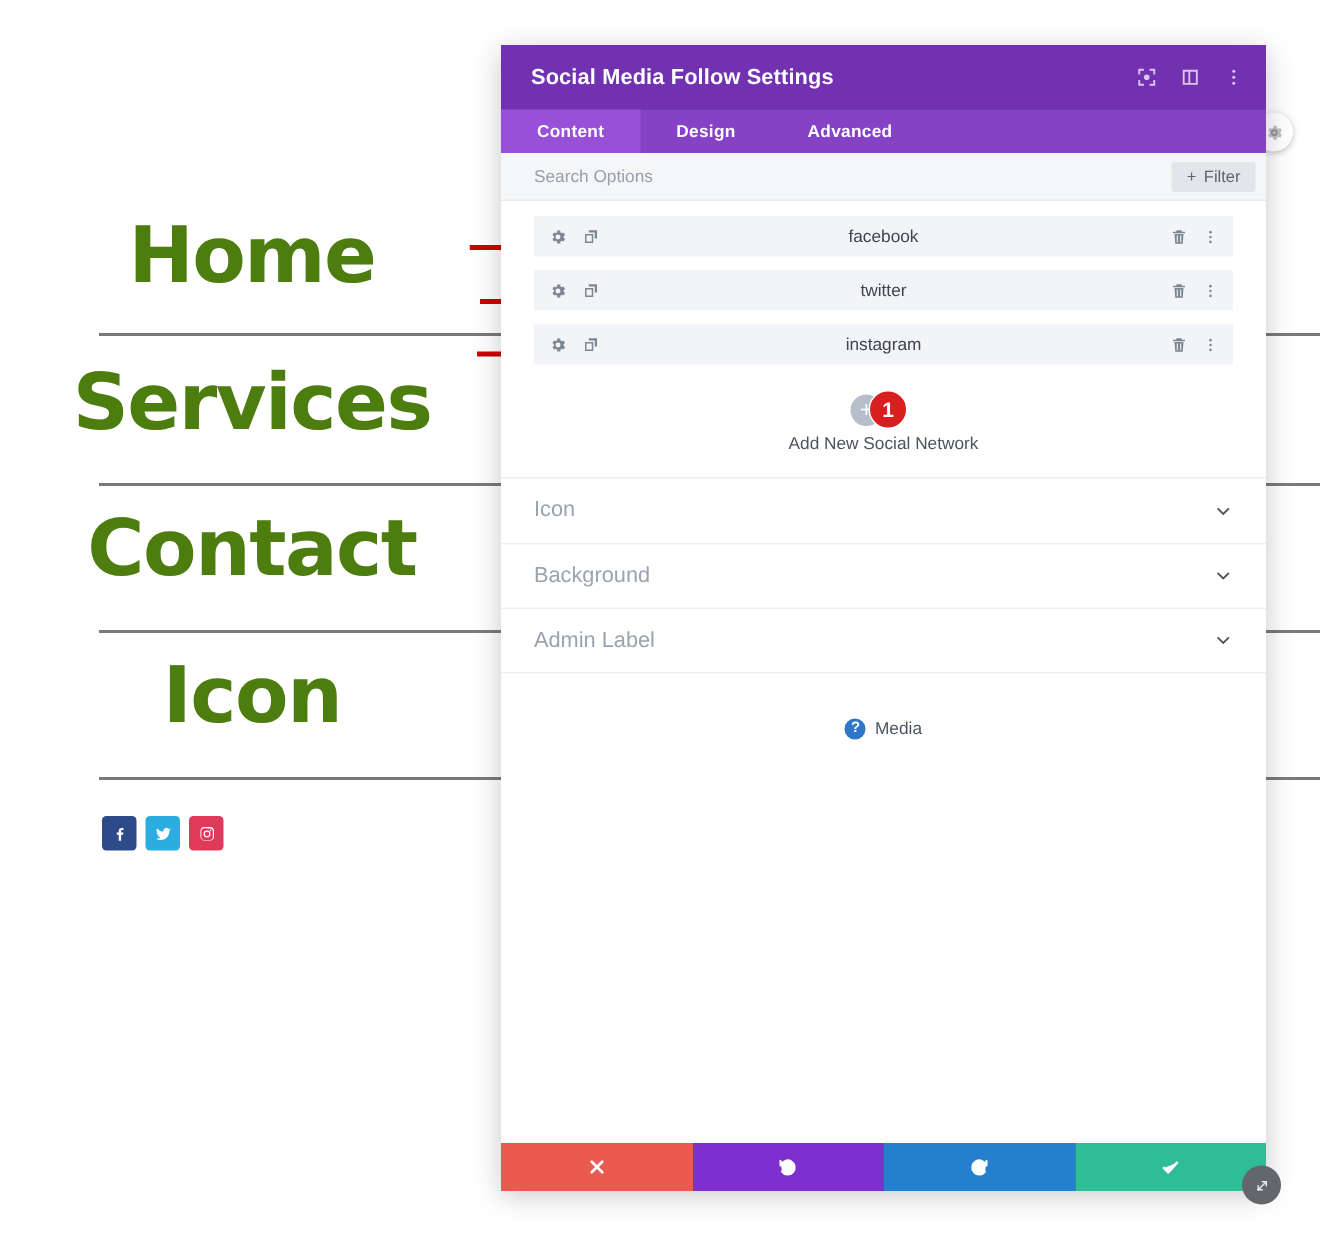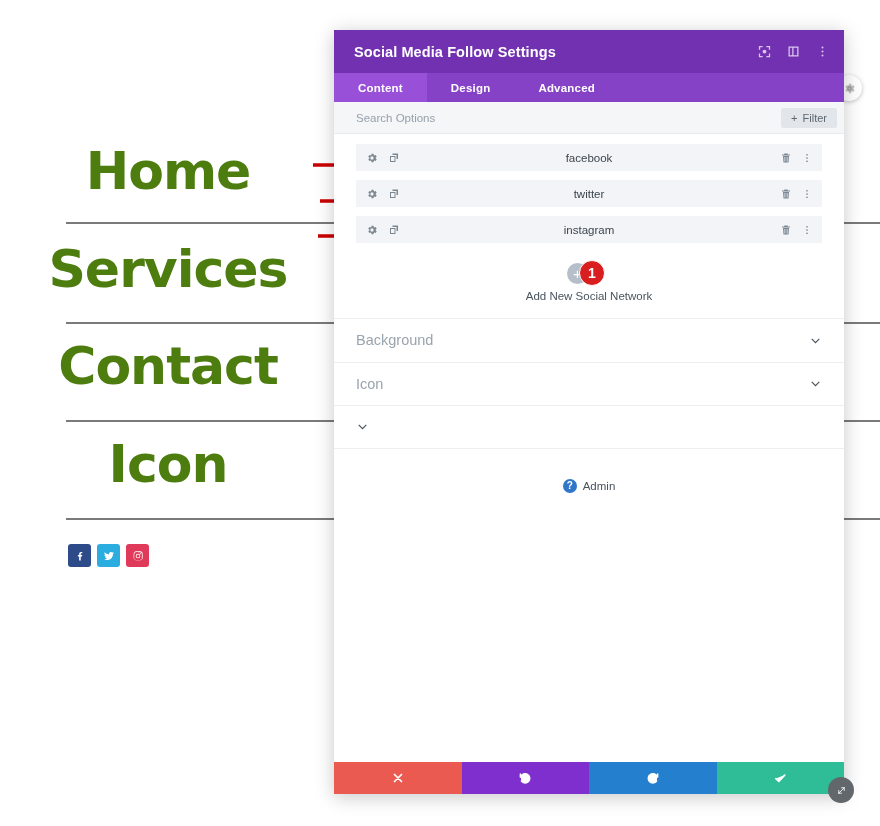--- a/index.html
+++ b/index.html
@@ -423,47 +423,48 @@
           <div class="add-circle-holder">
             <div class="add-circle">+</div>
             <div class="add-badge">1</div>
           </div>
           <div class="add-label">Add New Social Network</div>
         </div>
       </div>
 
       <div class="accordion">
         <div class="acc-row">
+          <div class="acc-title">Icon</div>
+          <span class="acc-chev">
+            <svg viewBox="0 0 24 24">
+                <path d="M5 9l7 7 7-7"></path>
+              </svg>
+          </span>
+        </div>
+        <div class="acc-row">
           <div class="acc-title">Background</div>
           <span class="acc-chev">
             <svg viewBox="0 0 24 24">
                 <path d="M5 9l7 7 7-7"></path>
               </svg>
           </span>
         </div>
         <div class="acc-row">
-          <div class="acc-title">Icon</div>
+          <div class="acc-title">Admin Label</div>
           <span class="acc-chev">
             <svg viewBox="0 0 24 24">
                 <path d="M5 9l7 7 7-7"></path>
               </svg>
           </span>
         </div>
-        <div class="acc-row">
-          <span class="acc-chev">
-            <svg viewBox="0 0 24 24">
-                <path d="M5 9l7 7 7-7"></path>
-              </svg>
-          </span>
-        </div>
       </div>
 
       <div class="help-wrap">
         <span class="help-ico">?</span>
-        <span class="help-text">Admin</span>
+        <span class="help-text">Media</span>
       </div>
     </div>
 
     <div class="m-footer">
       <div class="foot-btn" style="background:#ea5a51;">
         <svg viewBox="0 0 24 24" fill="none" stroke-width="3" stroke-linecap="round">
             <path d="M6 6l12 12M18 6L6 18"></path>
           </svg>
       </div>
       <div class="foot-btn" style="background:#7e2fcd;">

